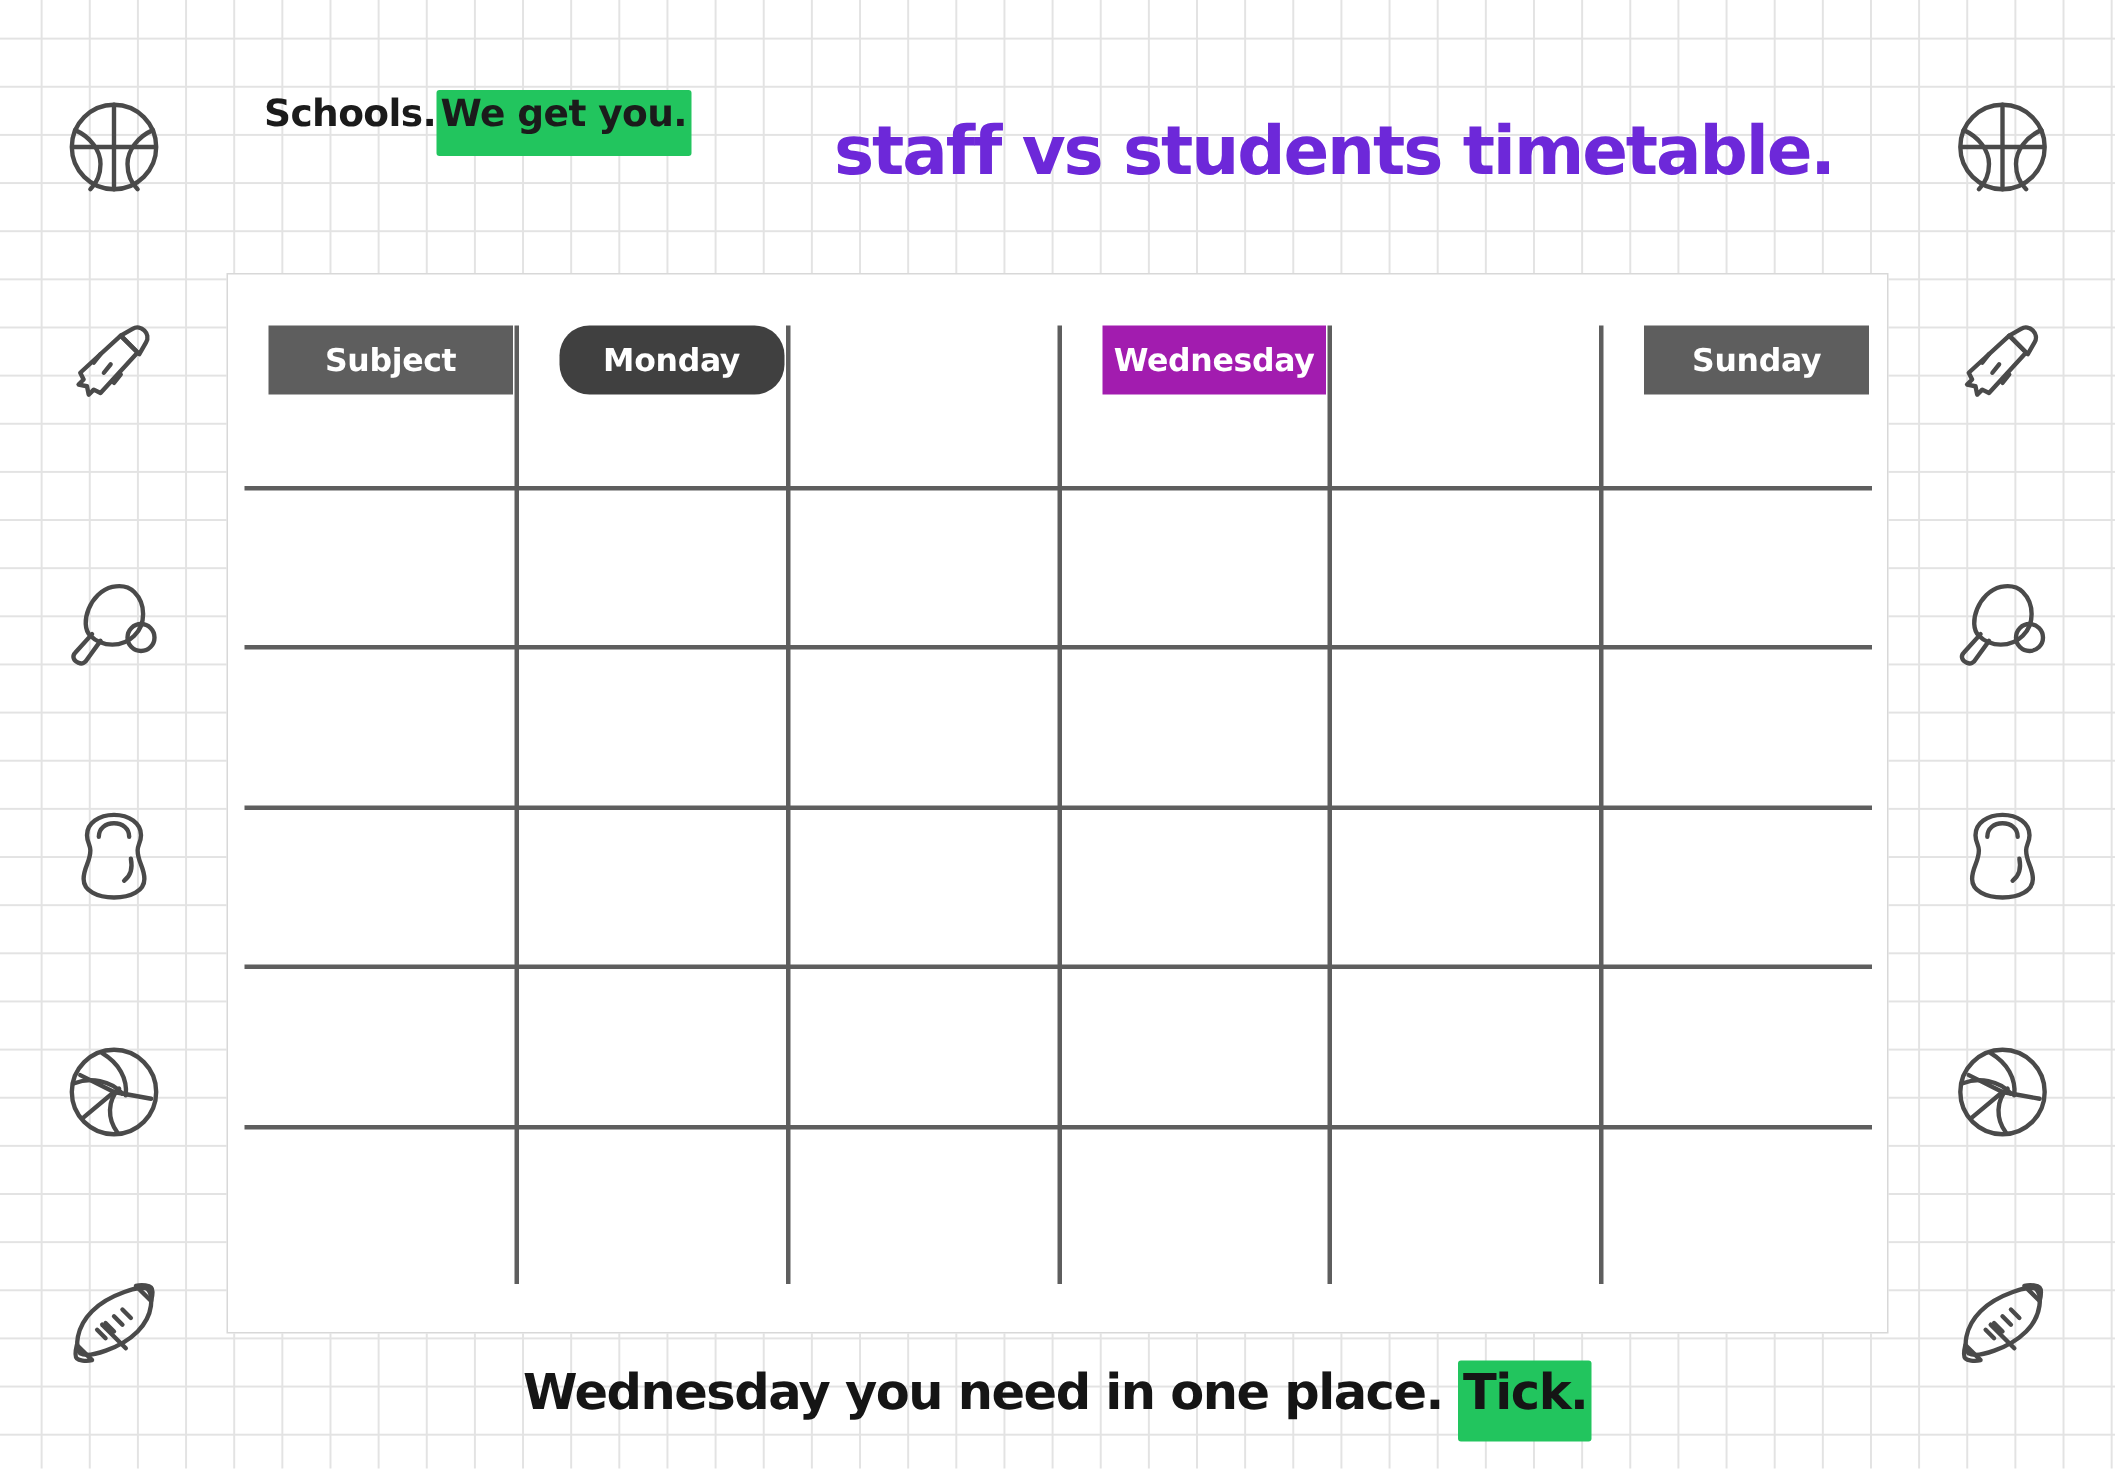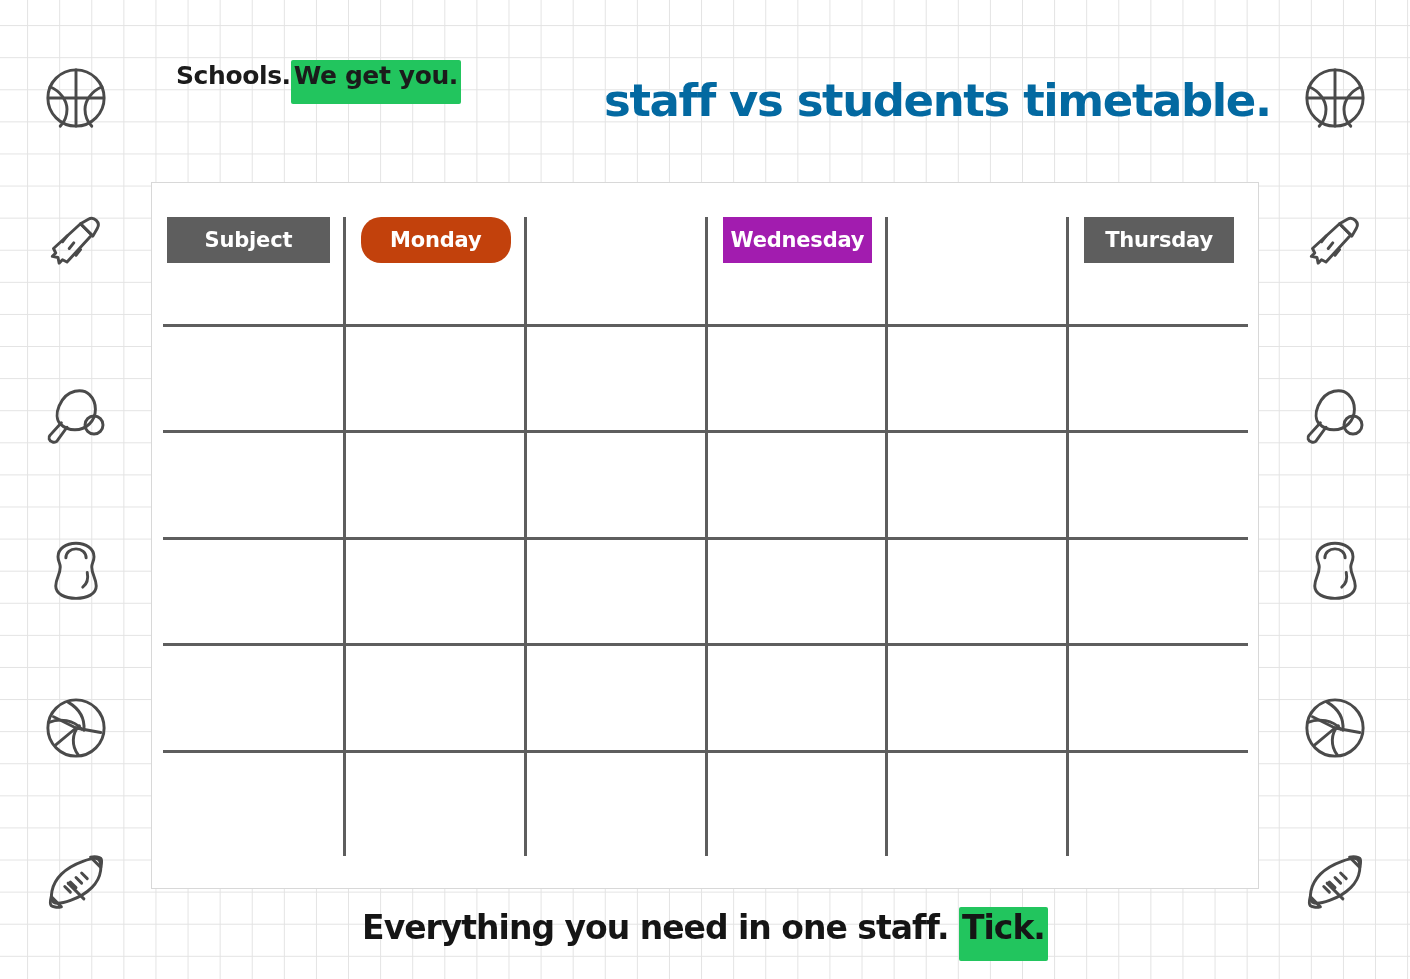--- a/index.html
+++ b/index.html
@@ -86,40 +86,39 @@
   }
 
   #main-title {
     position: absolute;
     left: 556px;
     top: 74px;
     font-family: "DejaVu Sans", sans-serif;
     font-size: 45px;
     font-weight: bold;
     letter-spacing: -1.4px;
-    color: #0369a1;
+    color: #6d28d9;
     white-space: nowrap;
-    margin-left: 48px;
   }
 
   
   #timetable-panel {
     position: absolute;
     left: 151px;
     top: 182px;
     width: 1108px;
     height: 707px;
     background: #ffffff;
     border: 1px solid #d8d8d8;
     box-sizing: border-box;
   }
 
   #header-row {
     position: absolute;
-    left: 4px;
+    left: 16px;
     top: 34px;
     width: 100%;
     height: 29px;
   }
   .header-pill {
     position: absolute;
     top: 0;
     height: 46px;
     background-color: #5e5e5e;
     display: flex;
@@ -200,28 +199,28 @@
     </div>
 
     <div id="main-title">staff vs students timetable.</div>
   </div>
 
   <div id="timetable-panel">
     <div id="header-row">
         <div class="header-pill" style="left: 11px; width: 162.833px; background: rgb(94, 94, 94);">
           <span class="header-pill-label" style="color: rgb(255, 255, 255);">Subject</span>
         </div>
-        <div class="header-pill" style="left: 204.833px; width: 149.833px; background: #c2410c; border-radius: 20px;">
+        <div class="header-pill" style="left: 204.833px; width: 149.833px; background: #404040; border-radius: 20px;">
           <span class="header-pill-label" style="color: rgb(255, 255, 255);">Monday</span>
         </div>
         <div class="header-pill" style="left: 566.5px; width: 149.833px; background: #a21caf;">
           <span class="header-pill-label" style="color: rgb(255, 255, 255);">Wednesday</span>
         </div>
         <div class="header-pill" style="left: 928.167px; width: 149.833px; background: rgb(94, 94, 94);">
-          <span class="header-pill-label" style="color: rgb(255, 255, 255);">Thursday</span>
+          <span class="header-pill-label" style="color: rgb(255, 255, 255);">Sunday</span>
         </div>
       </div>
     <div id="dividers-layer">
         <div class="col-divider" style="left: 190.833px; top: 34px; height: 639px; background: rgb(94, 94, 94);"></div>
         <div class="col-divider" style="left: 371.667px; top: 34px; height: 639px; background: rgb(94, 94, 94);"></div>
         <div class="col-divider" style="left: 552.5px; top: 34px; height: 639px; background: rgb(94, 94, 94);"></div>
         <div class="col-divider" style="left: 733.333px; top: 34px; height: 639px; background: rgb(94, 94, 94);"></div>
         <div class="col-divider" style="left: 914.167px; top: 34px; height: 639px; background: rgb(94, 94, 94);"></div>
         <div class="row-divider" style="top: 140.5px; left: 11px; width: 1085px; background: rgb(94, 94, 94);"></div>
         <div class="row-divider" style="top: 247px; left: 11px; width: 1085px; background: rgb(94, 94, 94);"></div>
@@ -262,21 +261,21 @@
         <div style="position: absolute; left: 915.167px; top: 460px; width: 180.833px; height: 106.5px; box-sizing: border-box; display: flex; align-items: center; justify-content: center; font-size: 18px; color: rgb(34, 34, 34);"></div>
         <div style="position: absolute; left: 11px; top: 566.5px; width: 180.833px; height: 106.5px; box-sizing: border-box; display: flex; align-items: center; justify-content: center; font-size: 18px; color: rgb(34, 34, 34);"></div>
         <div style="position: absolute; left: 191.833px; top: 566.5px; width: 180.833px; height: 106.5px; box-sizing: border-box; display: flex; align-items: center; justify-content: center; font-size: 18px; color: rgb(34, 34, 34);"></div>
         <div style="position: absolute; left: 372.667px; top: 566.5px; width: 180.833px; height: 106.5px; box-sizing: border-box; display: flex; align-items: center; justify-content: center; font-size: 18px; color: rgb(34, 34, 34);"></div>
         <div style="position: absolute; left: 553.5px; top: 566.5px; width: 180.833px; height: 106.5px; box-sizing: border-box; display: flex; align-items: center; justify-content: center; font-size: 18px; color: rgb(34, 34, 34);"></div>
         <div style="position: absolute; left: 734.333px; top: 566.5px; width: 180.833px; height: 106.5px; box-sizing: border-box; display: flex; align-items: center; justify-content: center; font-size: 18px; color: rgb(34, 34, 34);"></div>
         <div style="position: absolute; left: 915.167px; top: 566.5px; width: 180.833px; height: 106.5px; box-sizing: border-box; display: flex; align-items: center; justify-content: center; font-size: 18px; color: rgb(34, 34, 34);"></div>
       </div>
   </div>
 
-  <div id="footer-tagline"><span>Everything you need in one staff. </span><span class="hl">Tick.</span></div>
+  <div id="footer-tagline"><span>Wednesday you need in one place. </span><span class="hl">Tick.</span></div>
 
   <div class="icon-col" id="icon-col-left">
       <div class="sport-icon" style="top: 62px;">
       <svg viewBox="0 0 64 64" fill="none" stroke="#4a4a4a" stroke-width="2.6" stroke-linecap="round" stroke-linejoin="round">
         <circle cx="32" cy="32" r="25"></circle>
         <path d="M32 7v50"></path>
         <path d="M9 22c9 4 15 12 15 20 0 6-2 11-6 15"></path>
         <path d="M55 22c-9 4-15 12-15 20 0 6 2 11 6 15"></path>
         <path d="M8 32h48"></path>
       </svg>

